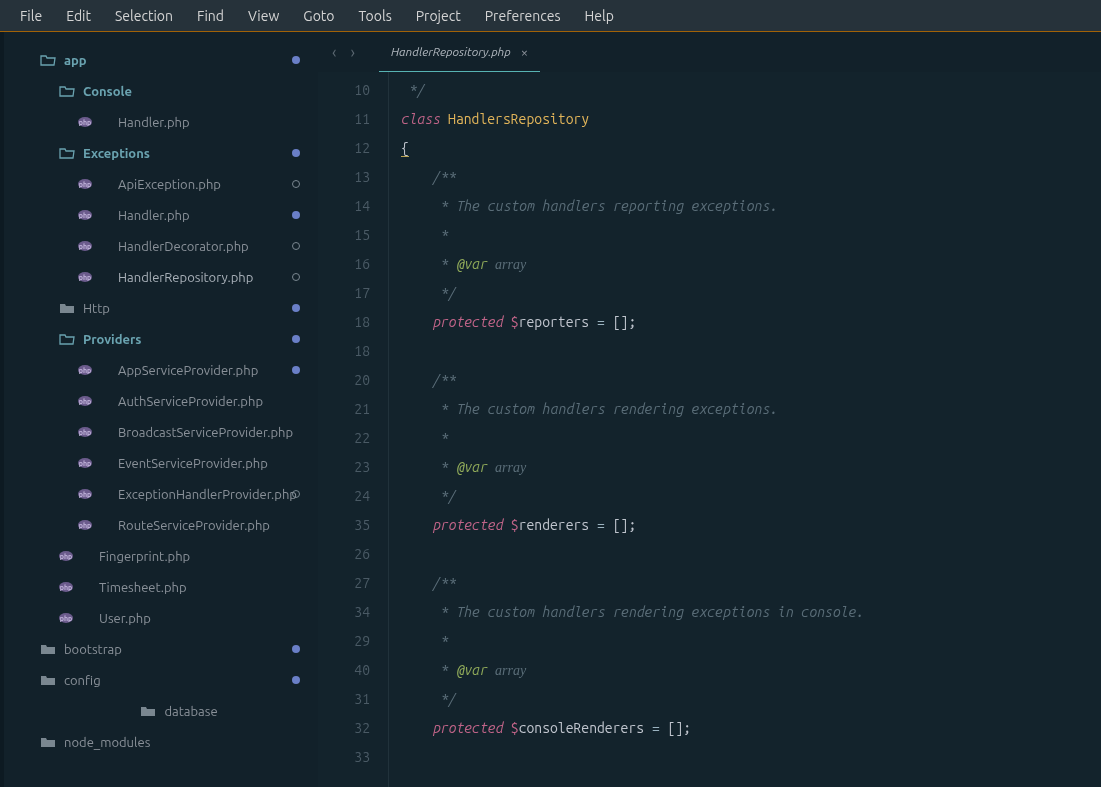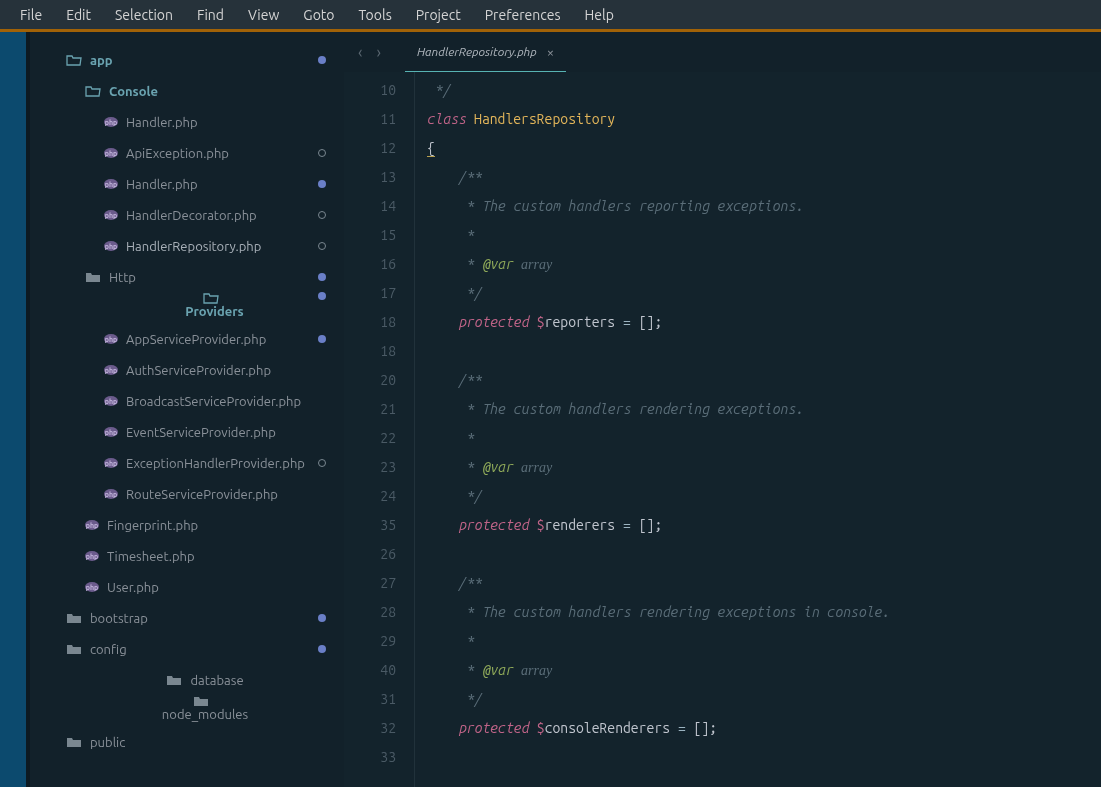--- a/index.html
+++ b/index.html
@@ -10,33 +10,32 @@
   width: 1101px;
   height: 787px;
   overflow: hidden;
 }
 .menubar {
   display: flex;
   background: #26323a;
   height: 32px;
   align-items: center;
   padding: 0 8px;
-  border-bottom: 3px solid #a16207;
+  border-bottom: 1px solid #a16207;
   font-size: 14px;
   color: #d4d4d4;
 }
 .menubar .menu-item {
   padding: 4px 12px;
   cursor: pointer;
 }
 .workspace {
   display: flex;
   height: calc(100% - 32px);
-  background: #0c4a6e;
-  padding-left: 26px;
+  background: #d946ef;
 }
 .sidebar {
   width: 318px;
   background: #12212a;
   overflow-y: auto;
   padding-top: 12px;
   border-left: 4px solid #0d1a22;
 }
 .tree-item {
   display: flex;
@@ -58,21 +57,21 @@
 .folder-open-icon, .folder-closed-icon {
   width: 16px;
   height: 12px;
   margin-right: 8px;
   display: inline-block;
 }
 .folder-open-icon svg, .folder-closed-icon svg { display: block; }
 .php-icon {
   width: 14px;
   height: 10px;
-  margin-right: 8px;
+  margin-right: 26px;
   display: inline-flex;
   align-items: center;
   justify-content: center;
   font-size: 7px;
   background: #6b5b8c;
   color: #c0b3da;
   border-radius: 50%;
   font-weight: bold;
 }
 .tree-label { color: #8a9199; }
@@ -189,20 +188,29 @@
           <svg width="16" height="12" viewBox="0 0 16 12">
             <path d="M1 2 L1 11 L14 11 L15 4 L7 4 L6 2 Z" fill="none" stroke="#6aa3b0" stroke-width="1.3"></path>
           </svg>
         </span>
         <span class="tree-label accent">Console</span>
       </div>
       <div class="tree-item" style="padding-left: 74px;">
         <span class="php-icon">php</span>
         <span class="tree-label">Handler.php</span>
       </div>
+      <div class="tree-item" style="padding-left: 55px;">
+        <span class="folder-open-icon">
+          <svg width="16" height="12" viewBox="0 0 16 12">
+            <path d="M1 2 L1 11 L14 11 L15 4 L7 4 L6 2 Z" fill="none" stroke="#6aa3b0" stroke-width="1.3"></path>
+          </svg>
+        </span>
+        <span class="tree-label accent">Exceptions</span>
+        <span class="status dot"></span>
+      </div>
       <div class="tree-item" style="padding-left: 74px;">
         <span class="php-icon">php</span>
         <span class="tree-label">ApiException.php</span>
         <span class="status ring"></span>
       </div>
       <div class="tree-item" style="padding-left: 74px;">
         <span class="php-icon">php</span>
         <span class="tree-label">Handler.php</span>
         <span class="status dot"></span>
       </div>
@@ -218,21 +226,21 @@
       </div>
       <div class="tree-item" style="padding-left: 55px;">
         <span class="folder-closed-icon">
           <svg width="16" height="12" viewBox="0 0 16 12">
             <path d="M1 2 L6 2 L7 4 L15 4 L15 11 L1 11 Z" fill="#7a8790"></path>
           </svg>
         </span>
         <span class="tree-label">Http</span>
         <span class="status dot"></span>
       </div>
-      <div class="tree-item" style="padding-left: 55px; flex-direction: column;">
+      <div class="tree-item" style="padding-left: 55px;">
         <span class="folder-open-icon">
           <svg width="16" height="12" viewBox="0 0 16 12">
             <path d="M1 2 L1 11 L14 11 L15 4 L7 4 L6 2 Z" fill="none" stroke="#6aa3b0" stroke-width="1.3"></path>
           </svg>
         </span>
         <span class="tree-label accent">Providers</span>
         <span class="status dot"></span>
       </div>
       <div class="tree-item" style="padding-left: 74px;">
         <span class="php-icon">php</span>
@@ -291,35 +299,27 @@
         <span class="status dot"></span>
       </div>
       <div class="tree-item" style="padding-left: 36px; justify-content: center;">
         <span class="folder-closed-icon">
           <svg width="16" height="12" viewBox="0 0 16 12">
             <path d="M1 2 L6 2 L7 4 L15 4 L15 11 L1 11 Z" fill="#7a8790"></path>
           </svg>
         </span>
         <span class="tree-label">database</span>
       </div>
-      <div class="tree-item" style="padding-left: 36px; flex-direction: column;">
+      <div class="tree-item" style="padding-left: 36px;">
         <span class="folder-closed-icon">
           <svg width="16" height="12" viewBox="0 0 16 12">
             <path d="M1 2 L6 2 L7 4 L15 4 L15 11 L1 11 Z" fill="#7a8790"></path>
           </svg>
         </span>
         <span class="tree-label">node_modules</span>
-      </div>
-      <div class="tree-item" style="padding-left: 36px;">
-        <span class="folder-closed-icon">
-          <svg width="16" height="12" viewBox="0 0 16 12">
-            <path d="M1 2 L6 2 L7 4 L15 4 L15 11 L1 11 Z" fill="#7a8790"></path>
-          </svg>
-        </span>
-        <span class="tree-label">public</span>
       </div>
     </div>
   <div class="editor">
     <div class="tab-bar">
       <div class="nav-arrows">
         <span>‹</span>
         <span>›</span>
       </div>
       <div class="tab">
         <span>HandlerRepository.php</span>
@@ -339,21 +339,21 @@
           <div>18</div>
           <div>18</div>
           <div>20</div>
           <div>21</div>
           <div>22</div>
           <div>23</div>
           <div>24</div>
           <div>35</div>
           <div>26</div>
           <div>27</div>
-          <div>28</div>
+          <div>34</div>
           <div>29</div>
           <div>40</div>
           <div>31</div>
           <div>32</div>
           <div>33</div>
         </div>
       <div class="code" id="code"><div class="code-line"><span class="c-comment"> */</span></div><div class="code-line"><span class="c-keyword">class</span><span> </span><span class="c-class">HandlersRepository</span></div><div class="code-line"><span class="c-brace brace-hl">{</span></div><div class="code-line"><span class="c-comment">    /**</span></div><div class="code-line"><span class="c-comment">     * The custom handlers reporting exceptions.</span></div><div class="code-line"><span class="c-comment">     *</span></div><div class="code-line"><span class="c-comment">     * </span><span class="c-doctag">@var</span><span> </span><span class="c-type">array</span></div><div class="code-line"><span class="c-comment">     */</span></div><div class="code-line"><span>    </span><span class="c-keyword">protected</span><span> </span><span class="c-dollar">$</span><span class="c-var">reporters</span><span> </span><span class="c-op">=</span><span> </span><span class="c-punct">[];</span></div><div class="code-line"><span></span></div><div class="code-line"><span class="c-comment">    /**</span></div><div class="code-line"><span class="c-comment">     * The custom handlers rendering exceptions.</span></div><div class="code-line"><span class="c-comment">     *</span></div><div class="code-line"><span class="c-comment">     * </span><span class="c-doctag">@var</span><span> </span><span class="c-type">array</span></div><div class="code-line"><span class="c-comment">     */</span></div><div class="code-line"><span>    </span><span class="c-keyword">protected</span><span> </span><span class="c-dollar">$</span><span class="c-var">renderers</span><span> </span><span class="c-op">=</span><span> </span><span class="c-punct">[];</span></div><div class="code-line"><span></span></div><div class="code-line"><span class="c-comment">    /**</span></div><div class="code-line"><span class="c-comment">     * The custom handlers rendering exceptions in console.</span></div><div class="code-line"><span class="c-comment">     *</span></div><div class="code-line"><span class="c-comment">     * </span><span class="c-doctag">@var</span><span> </span><span class="c-type">array</span></div><div class="code-line"><span class="c-comment">     */</span></div><div class="code-line"><span>    </span><span class="c-keyword">protected</span><span> </span><span class="c-dollar">$</span><span class="c-var">consoleRenderers</span><span> </span><span class="c-op">=</span><span> </span><span class="c-punct">[];</span></div><div class="code-line"><span></span></div></div>
     </div>
   </div>
 </div>

